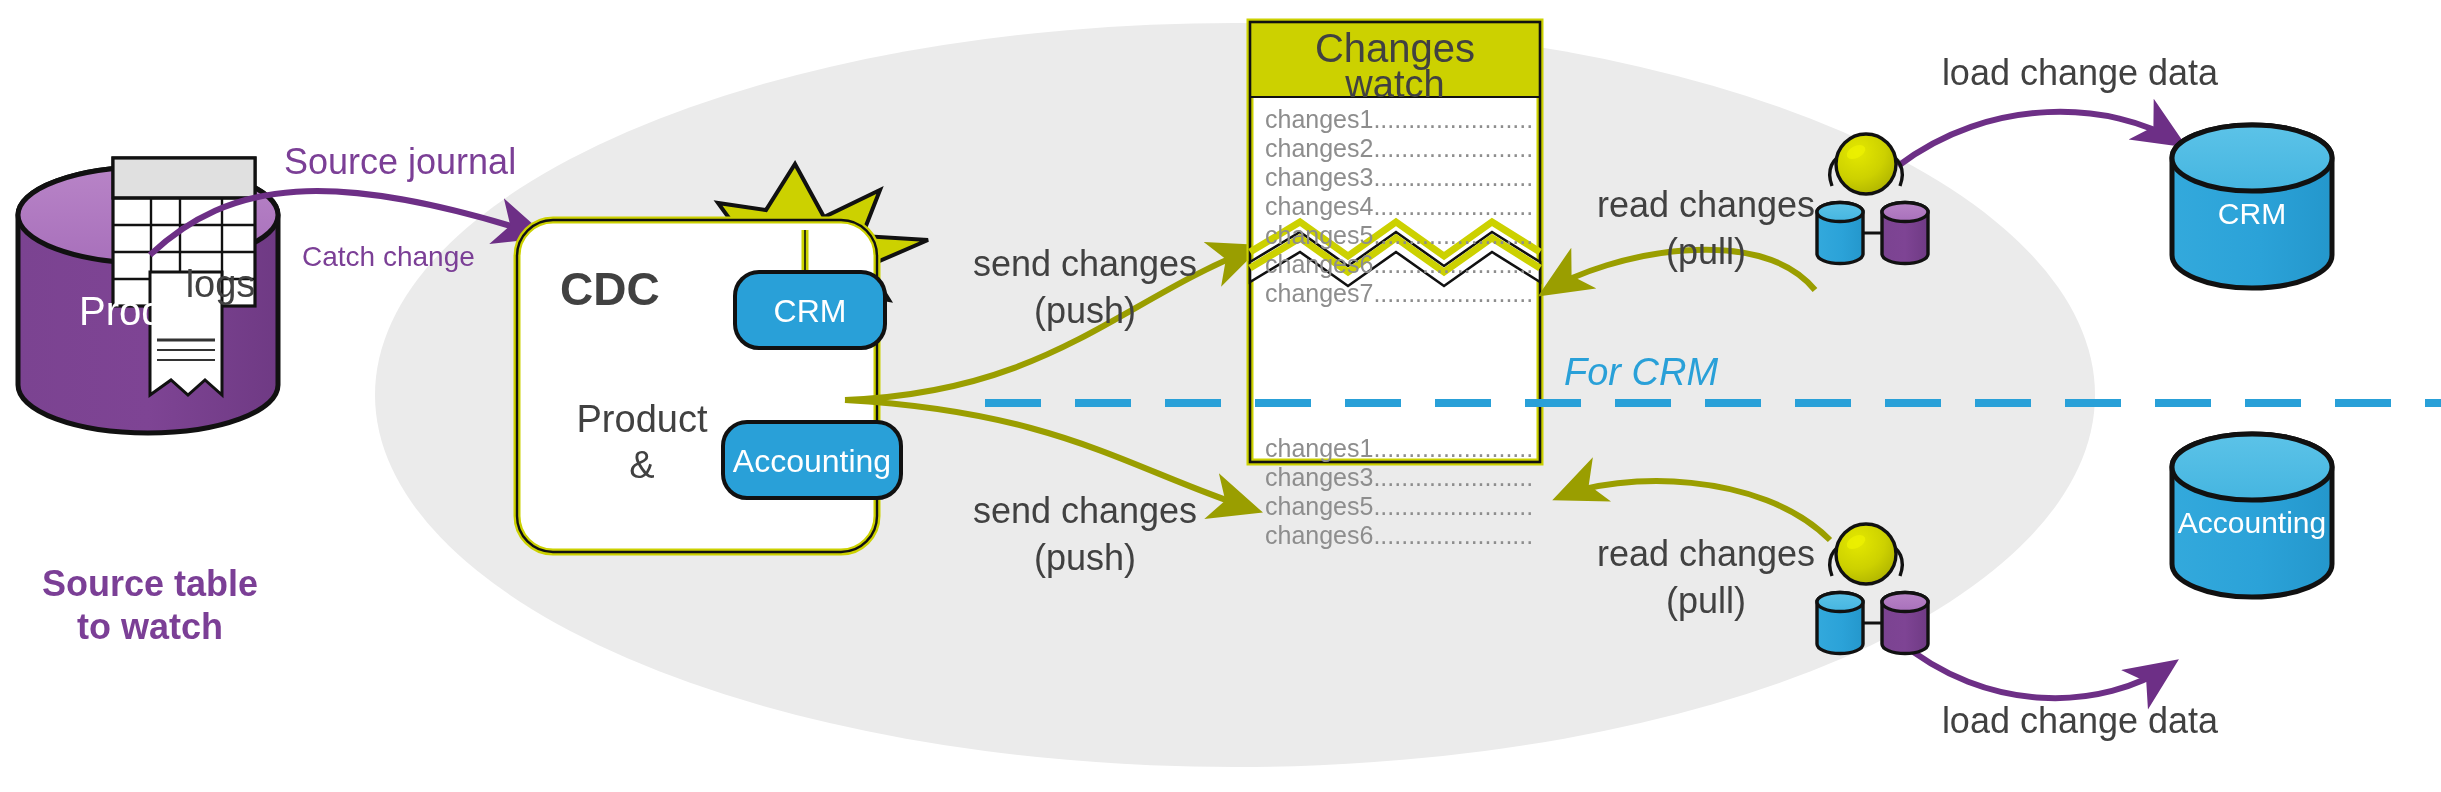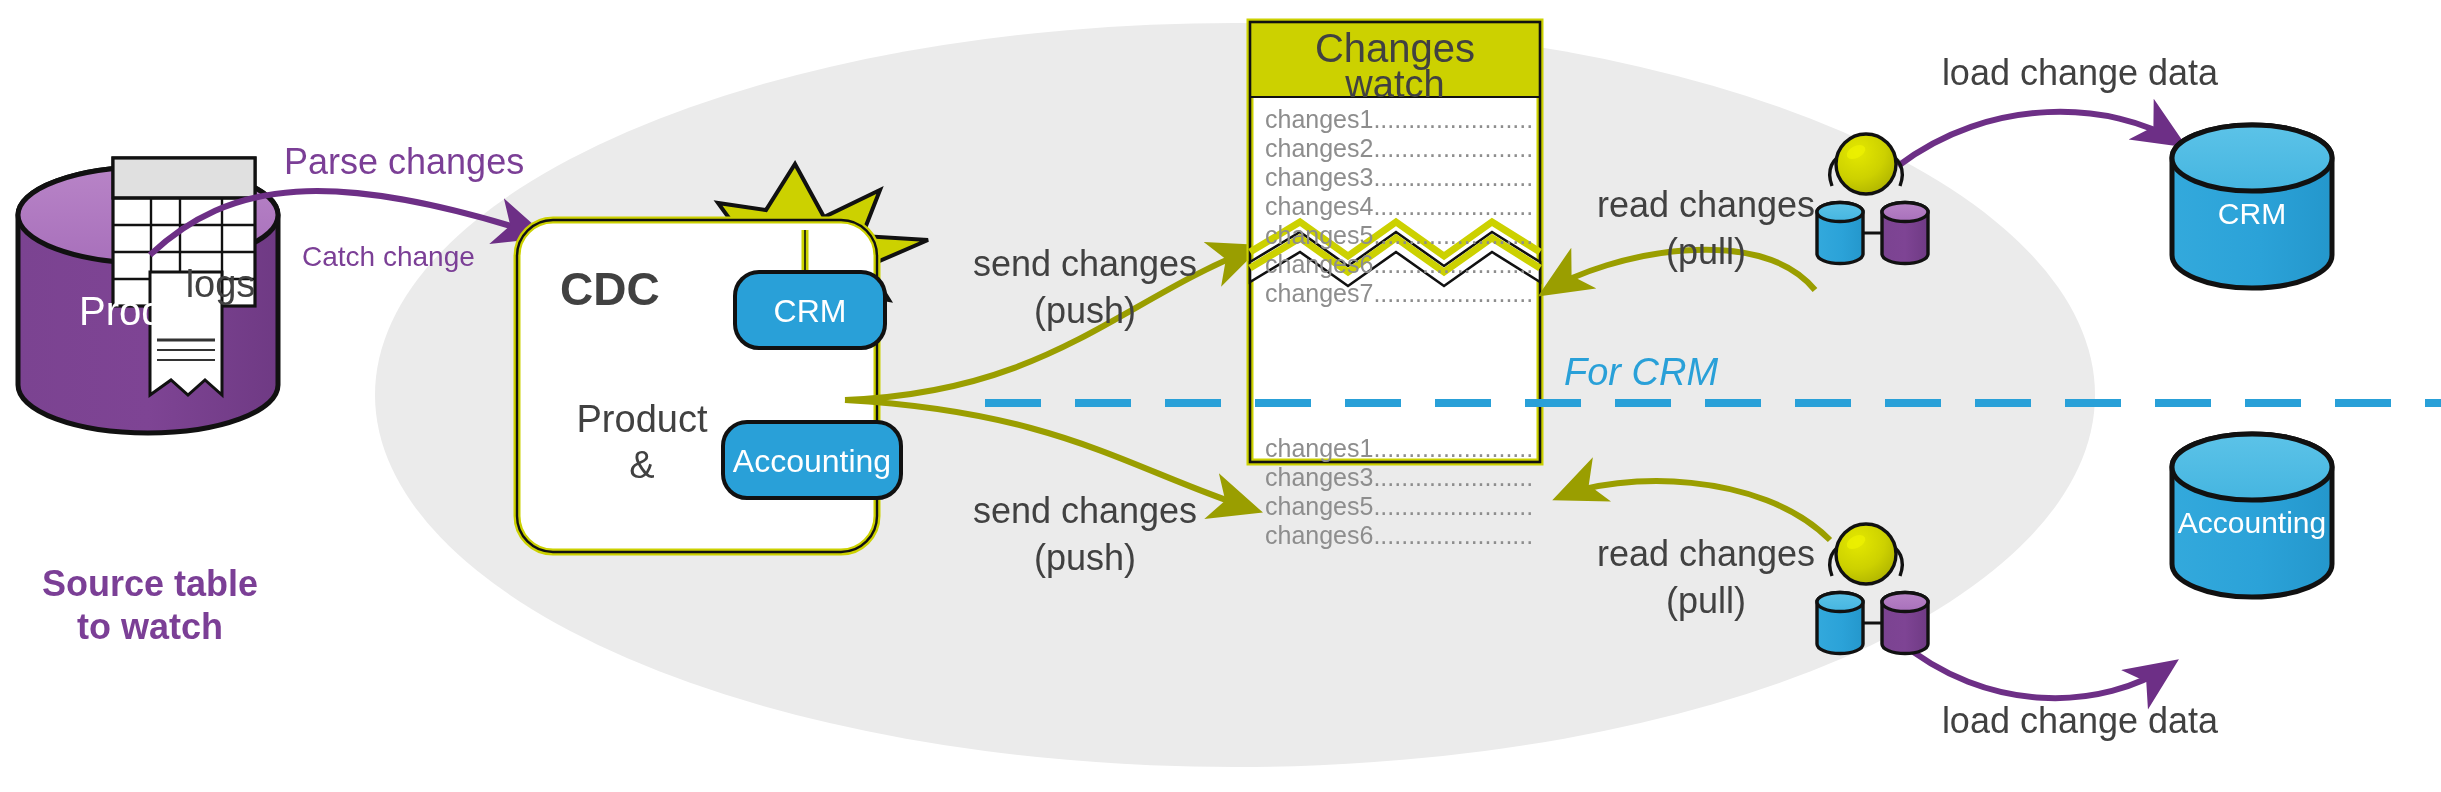--- a/index.html
+++ b/index.html
@@ -154,21 +154,21 @@
     <g>
       <rect x="723" y="422" width="178" height="76" rx="24" ry="24" fill="#29a0d8" stroke="#111" stroke-width="4"></rect>
     </g>
   </svg>
 
   <div class="txt white" style="left:18px;top:288px;width:260px;text-align:center;font-size:40px;">Product</div>
   <div class="txt gray" style="left:152px;top:262px;width:89px;text-align:center;font-size:38px;padding-left:24px;">logs</div>
   <div class="txt purple" style="left:0px;top:563px;width:300px;text-align:center;font-size:36px;font-weight:bold;">Source table</div>
   <div class="txt purple" style="left:0px;top:606px;width:300px;text-align:center;font-size:36px;font-weight:bold;">to watch</div>
 
-  <div class="txt purple" style="left:284px;top:141px;font-size:36px;">Parse changes</div>
+  <div class="txt purple" style="left:284px;top:141px;font-size:36px;">Source journal</div>
   <div class="txt purple" style="left:302px;top:240px;font-size:28px;">Catch change</div>
 
   <div class="txt gray" style="left:560px;top:262px;font-size:46px;font-weight:bold;">CDC</div>
   <div class="txt gray ctr" style="left:527px;top:397px;width:230px;font-size:38px;">Product</div>
   <div class="txt gray ctr" style="left:527px;top:443px;width:230px;font-size:38px;">&amp;</div>
 
   <div class="txt white ctr" style="left:735px;top:293px;width:150px;font-size:32px;">CRM</div>
   <div class="txt white ctr" style="left:723px;top:443px;width:178px;font-size:32px;">Accounting</div>
 
   <div class="txt gray ctr" style="left:930px;top:243px;width:310px;font-size:36px;">send changes</div>

